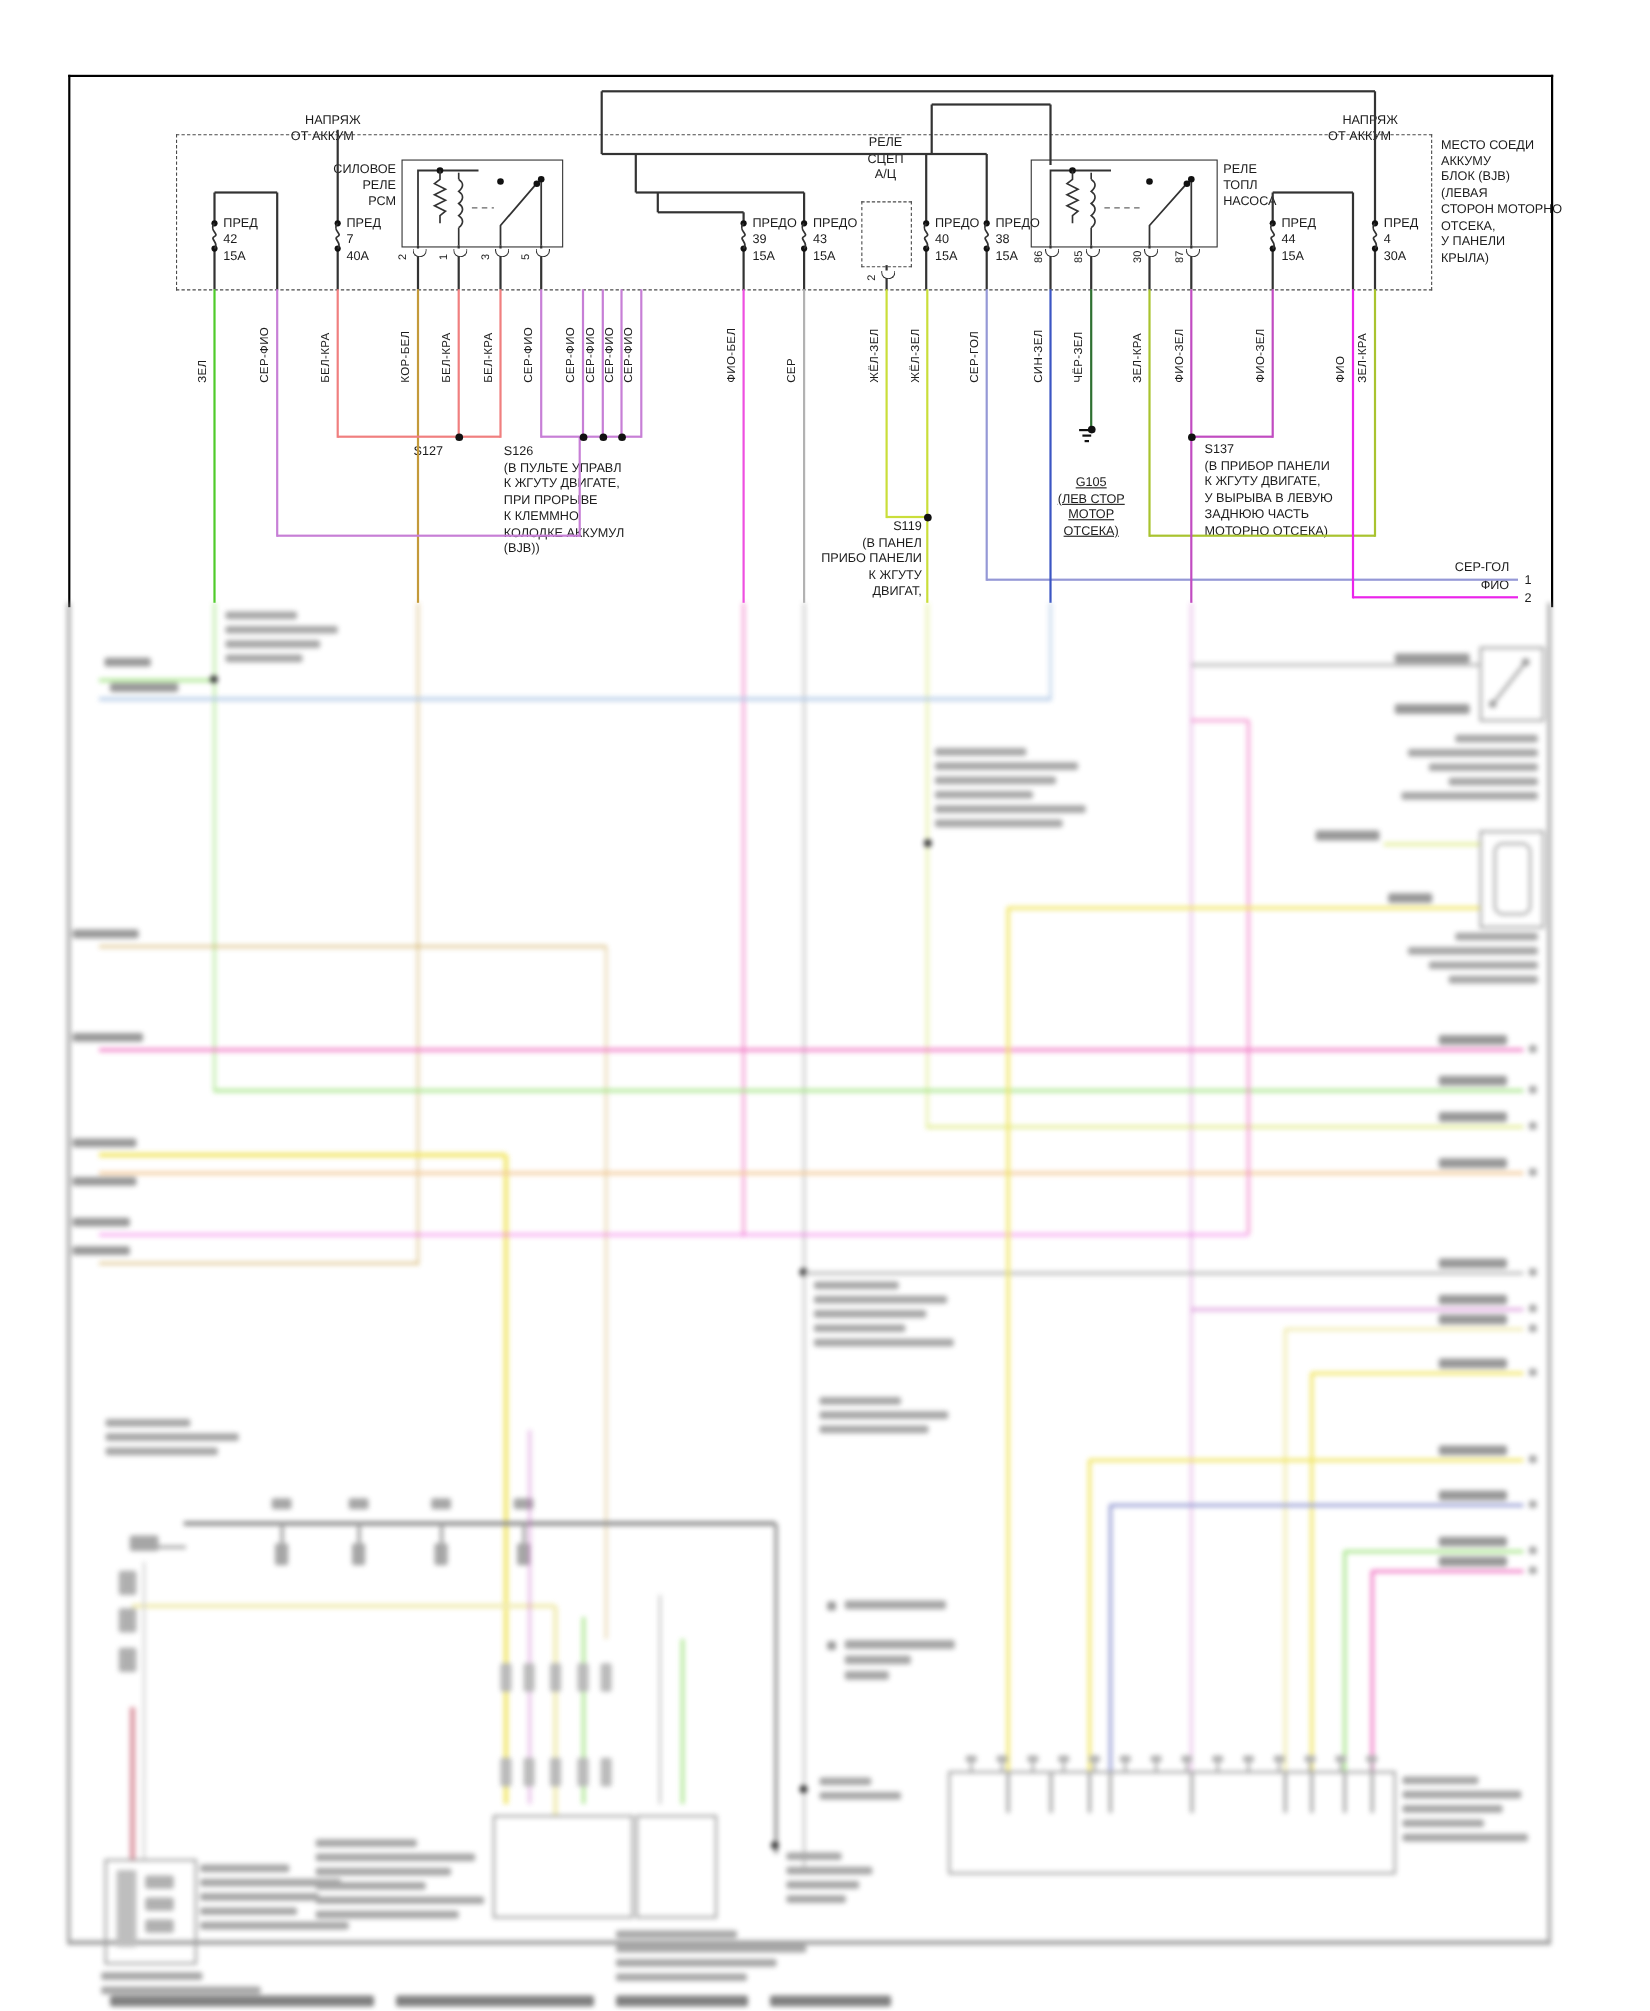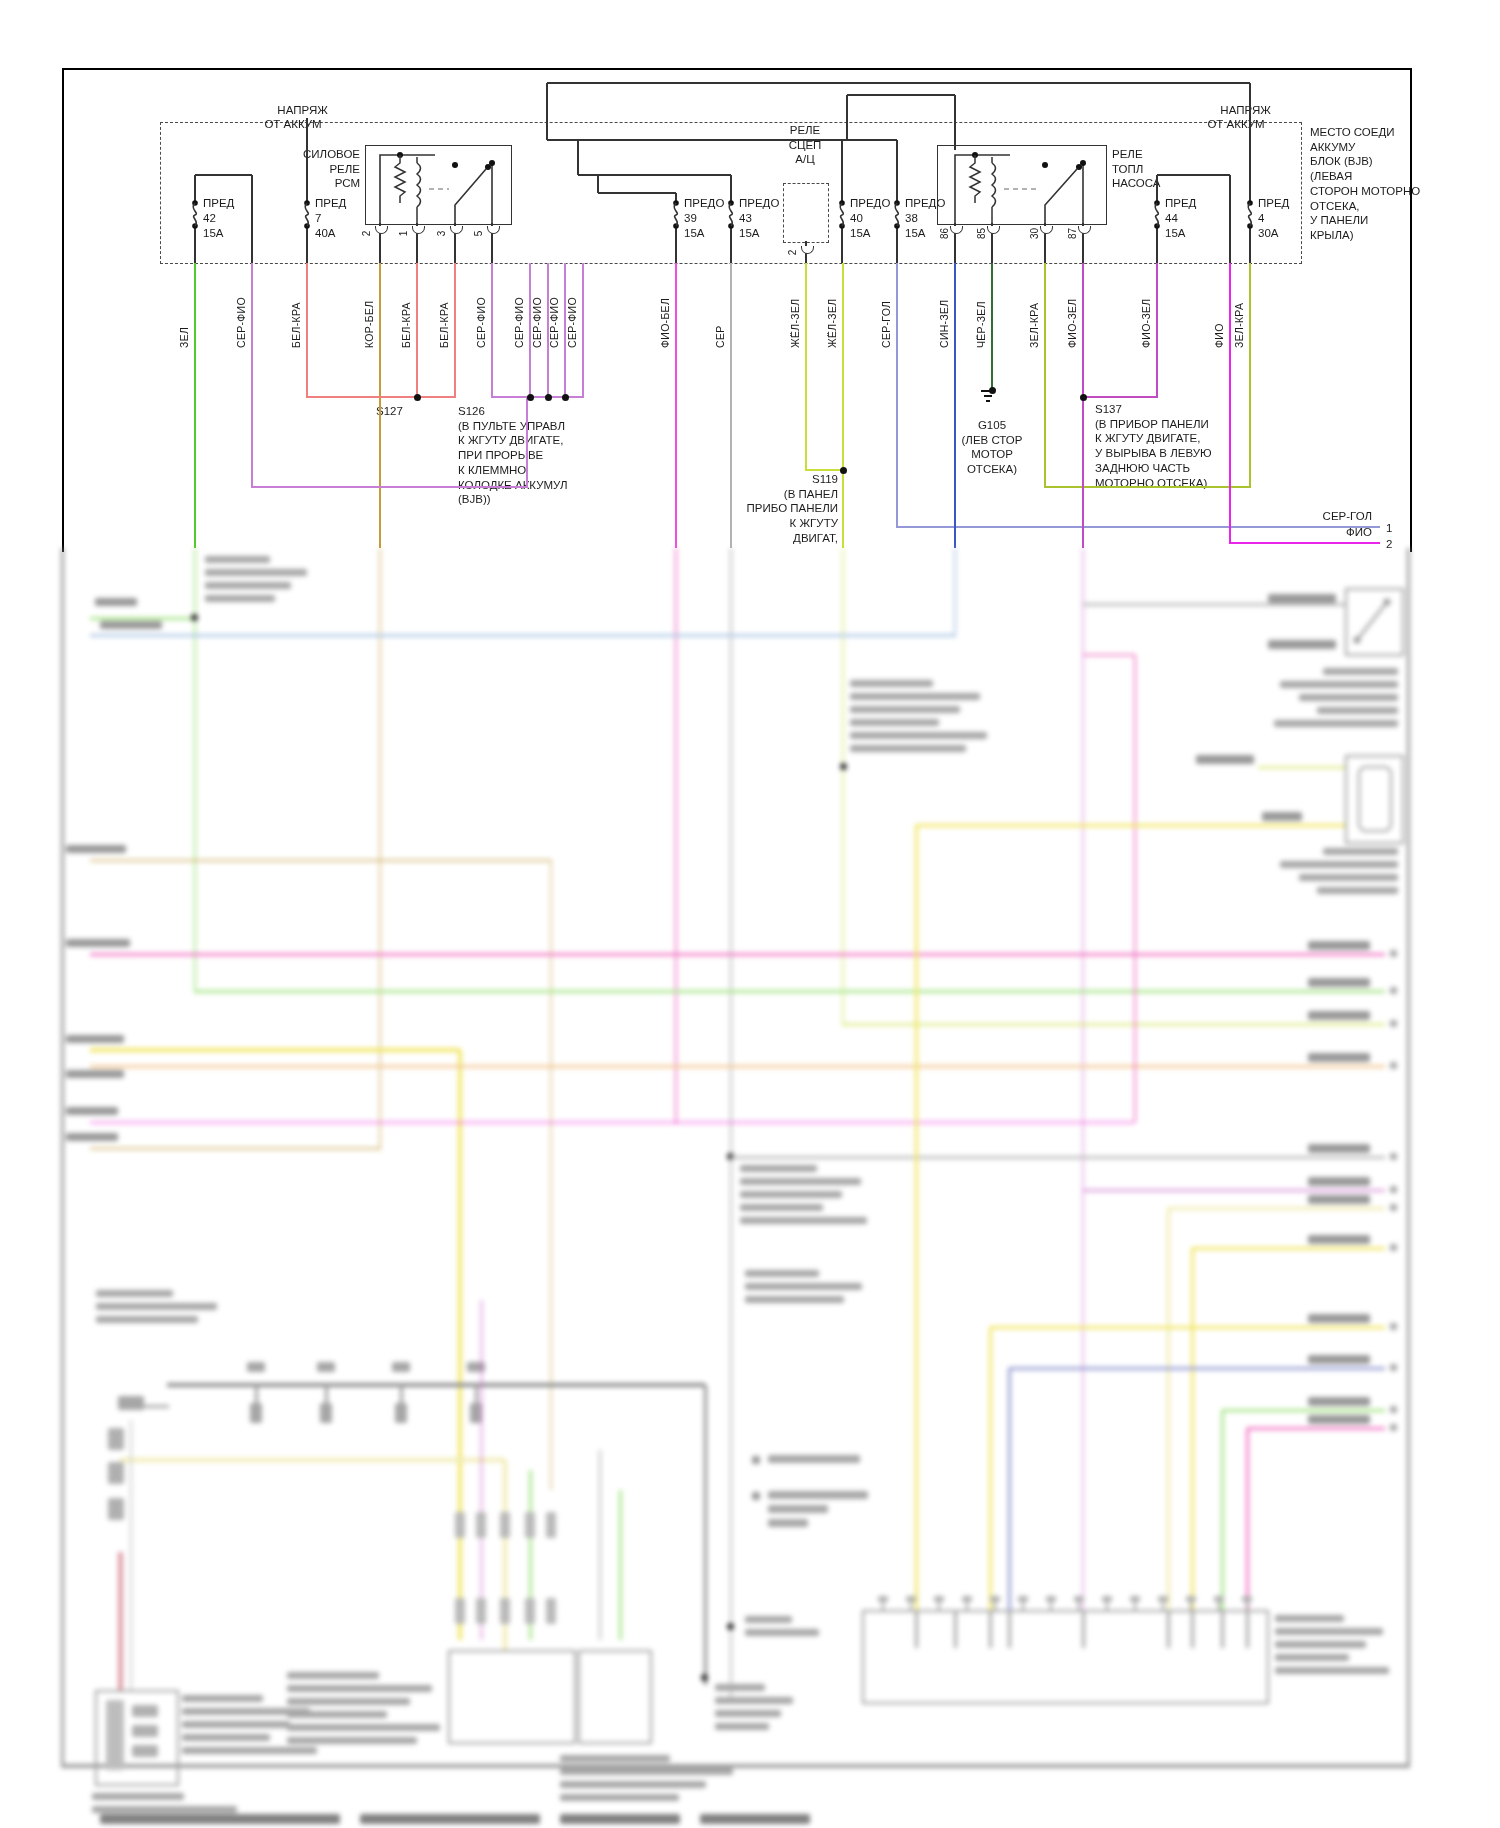--- a/index.html
+++ b/index.html
@@ -48,21 +48,21 @@
 
     <div class="solidbox" style="left:937px;top:145px;width:168px;height:78px;"></div>
     <div class="txt" style="left:1112px;top:147px;width:80px;" id="fuellab">РЕЛЕ<br>ТОПЛ<br>НАСОСА</div>
 
     <div class="dash" style="left:783px;top:183px;width:44px;height:58px;"></div>
     <div class="txt" style="left:764px;top:123px;width:82px;text-align:center;" id="aclab">РЕЛЕ<br>СЦЕП<br>А/Ц</div>
 
     <div class="txt" style="left:376px;top:404px;" id="s127t">S127</div>
     <div class="txt" style="left:458px;top:404px;" id="s126t">S126<br>(В ПУЛЬТЕ УПРАВЛ<br>К ЖГУТУ ДВИГАТЕ,<br>ПРИ ПРОРЫВЕ<br>К КЛЕММНО<br>КОЛОДКЕ АККУМУЛ<br>(BJB))</div>
     <div class="txt" style="left:700px;top:472px;width:138px;text-align:right;" id="s119t">S119<br>(В ПАНЕЛ<br>ПРИБО ПАНЕЛИ<br>К ЖГУТУ<br>ДВИГАТ,</div>
-    <div class="txt" style="left:940px;top:418px;width:104px;text-align:center;" id="g105t">G105<br>(ЛЕВ СТОР<br>МОТОР<br>ОТСЕКА)</div>
+    <div class="txt" style="left:940px;top:432px;width:104px;text-align:center;text-decoration:underline;" id="g105t">G105<br>(ЛЕВ СТОР<br>МОТОР<br>ОТСЕКА)</div>
     <div class="txt" style="left:1095px;top:402px;" id="s137t">S137<br>(В ПРИБОР ПАНЕЛИ<br>К ЖГУТУ ДВИГАТЕ,<br>У ВЫРЫВА В ЛЕВУЮ<br>ЗАДНЮЮ ЧАСТЬ<br>МОТОРНО ОТСЕКА)</div>
 
     <div class="txt" style="left:1280px;top:509px;width:92px;text-align:right;"><span>СЕР-ГОЛ</span></div>
     <div class="txt" style="left:1386px;top:521px;"><span>1</span></div>
     <div class="txt" style="left:1280px;top:525px;width:92px;text-align:right;"><span>ФИО</span></div>
     <div class="txt" style="left:1386px;top:537px;"><span>2</span></div>
 
     <div class="abs" style="left:985px;top:390px;">
       <div class="abs" style="left:-4px;top:0;width:14px;height:2px;background:#111;"></div>
       <div class="abs" style="left:-1px;top:5px;width:8px;height:2px;background:#111;"></div>

